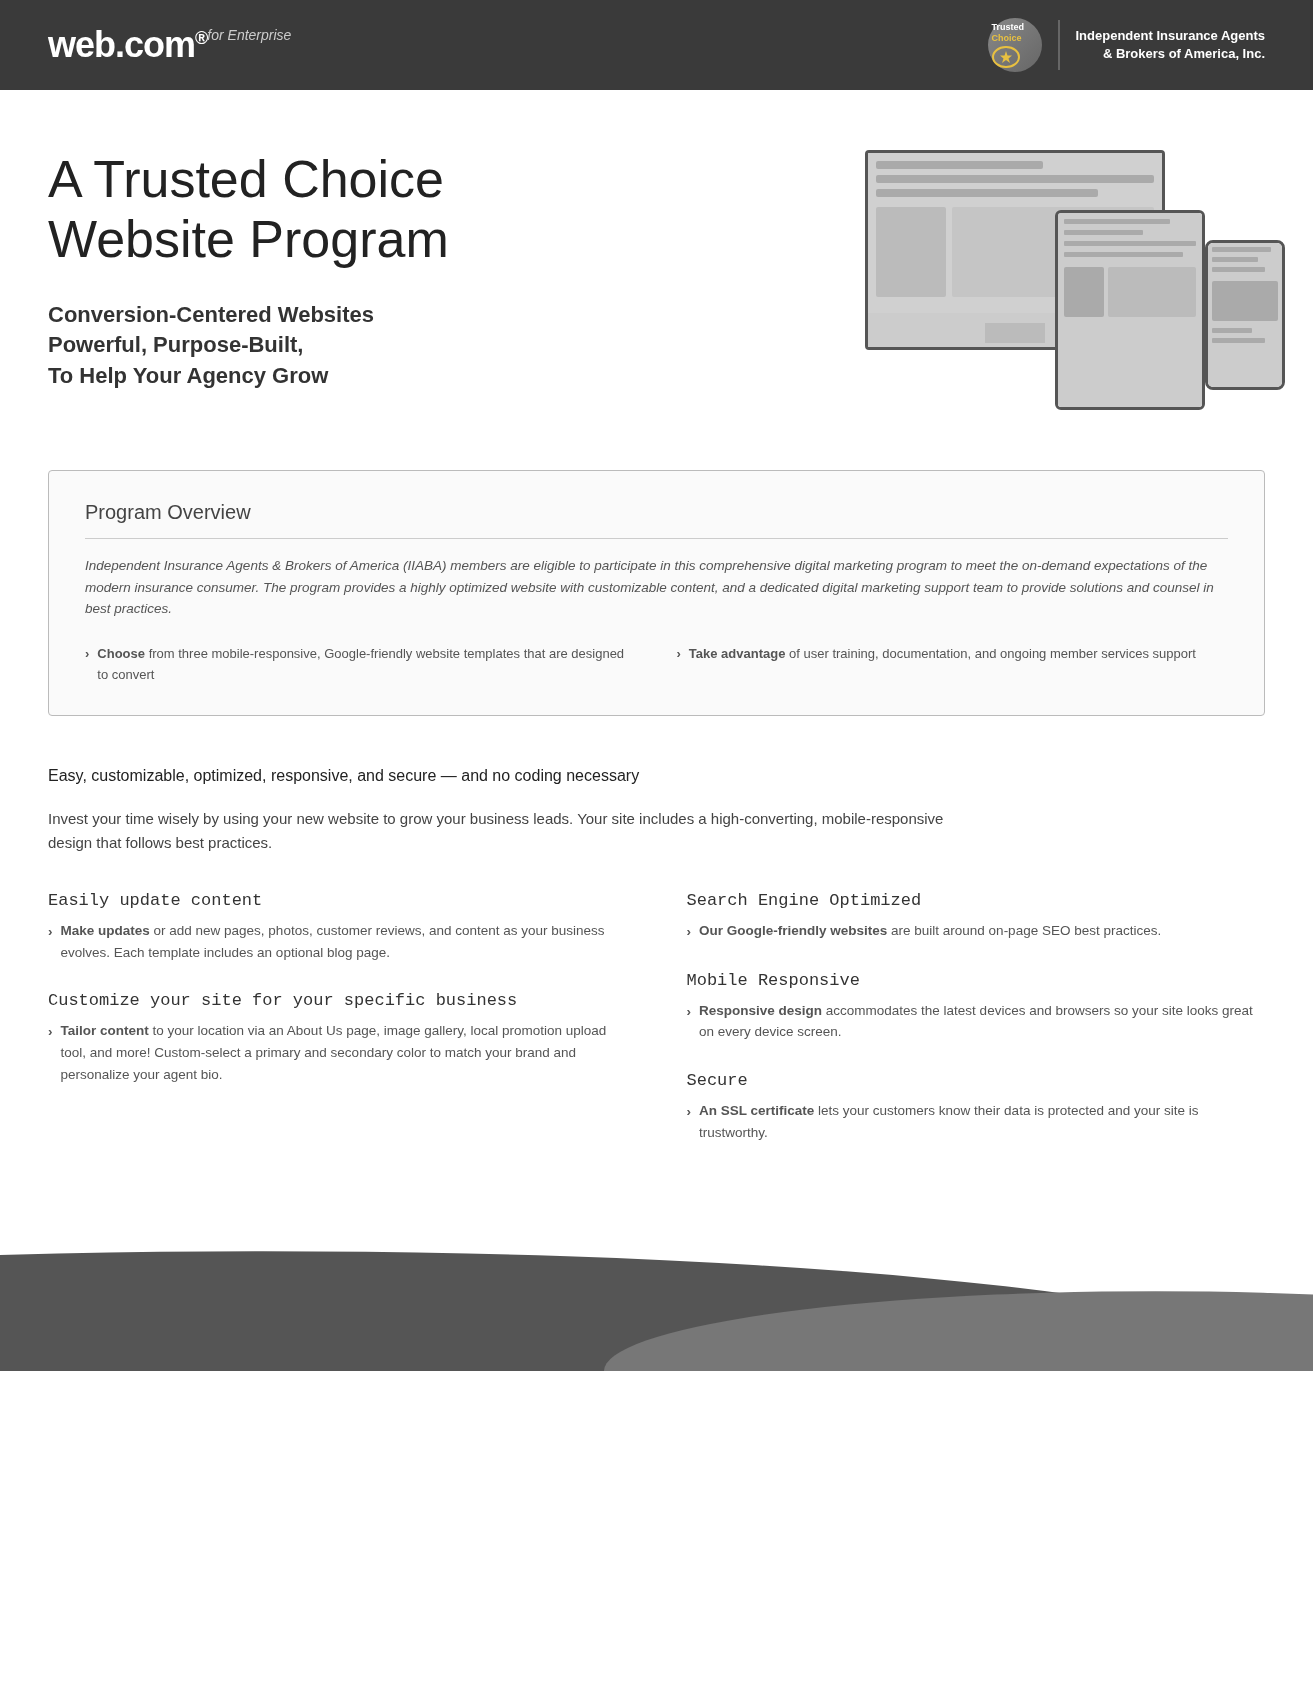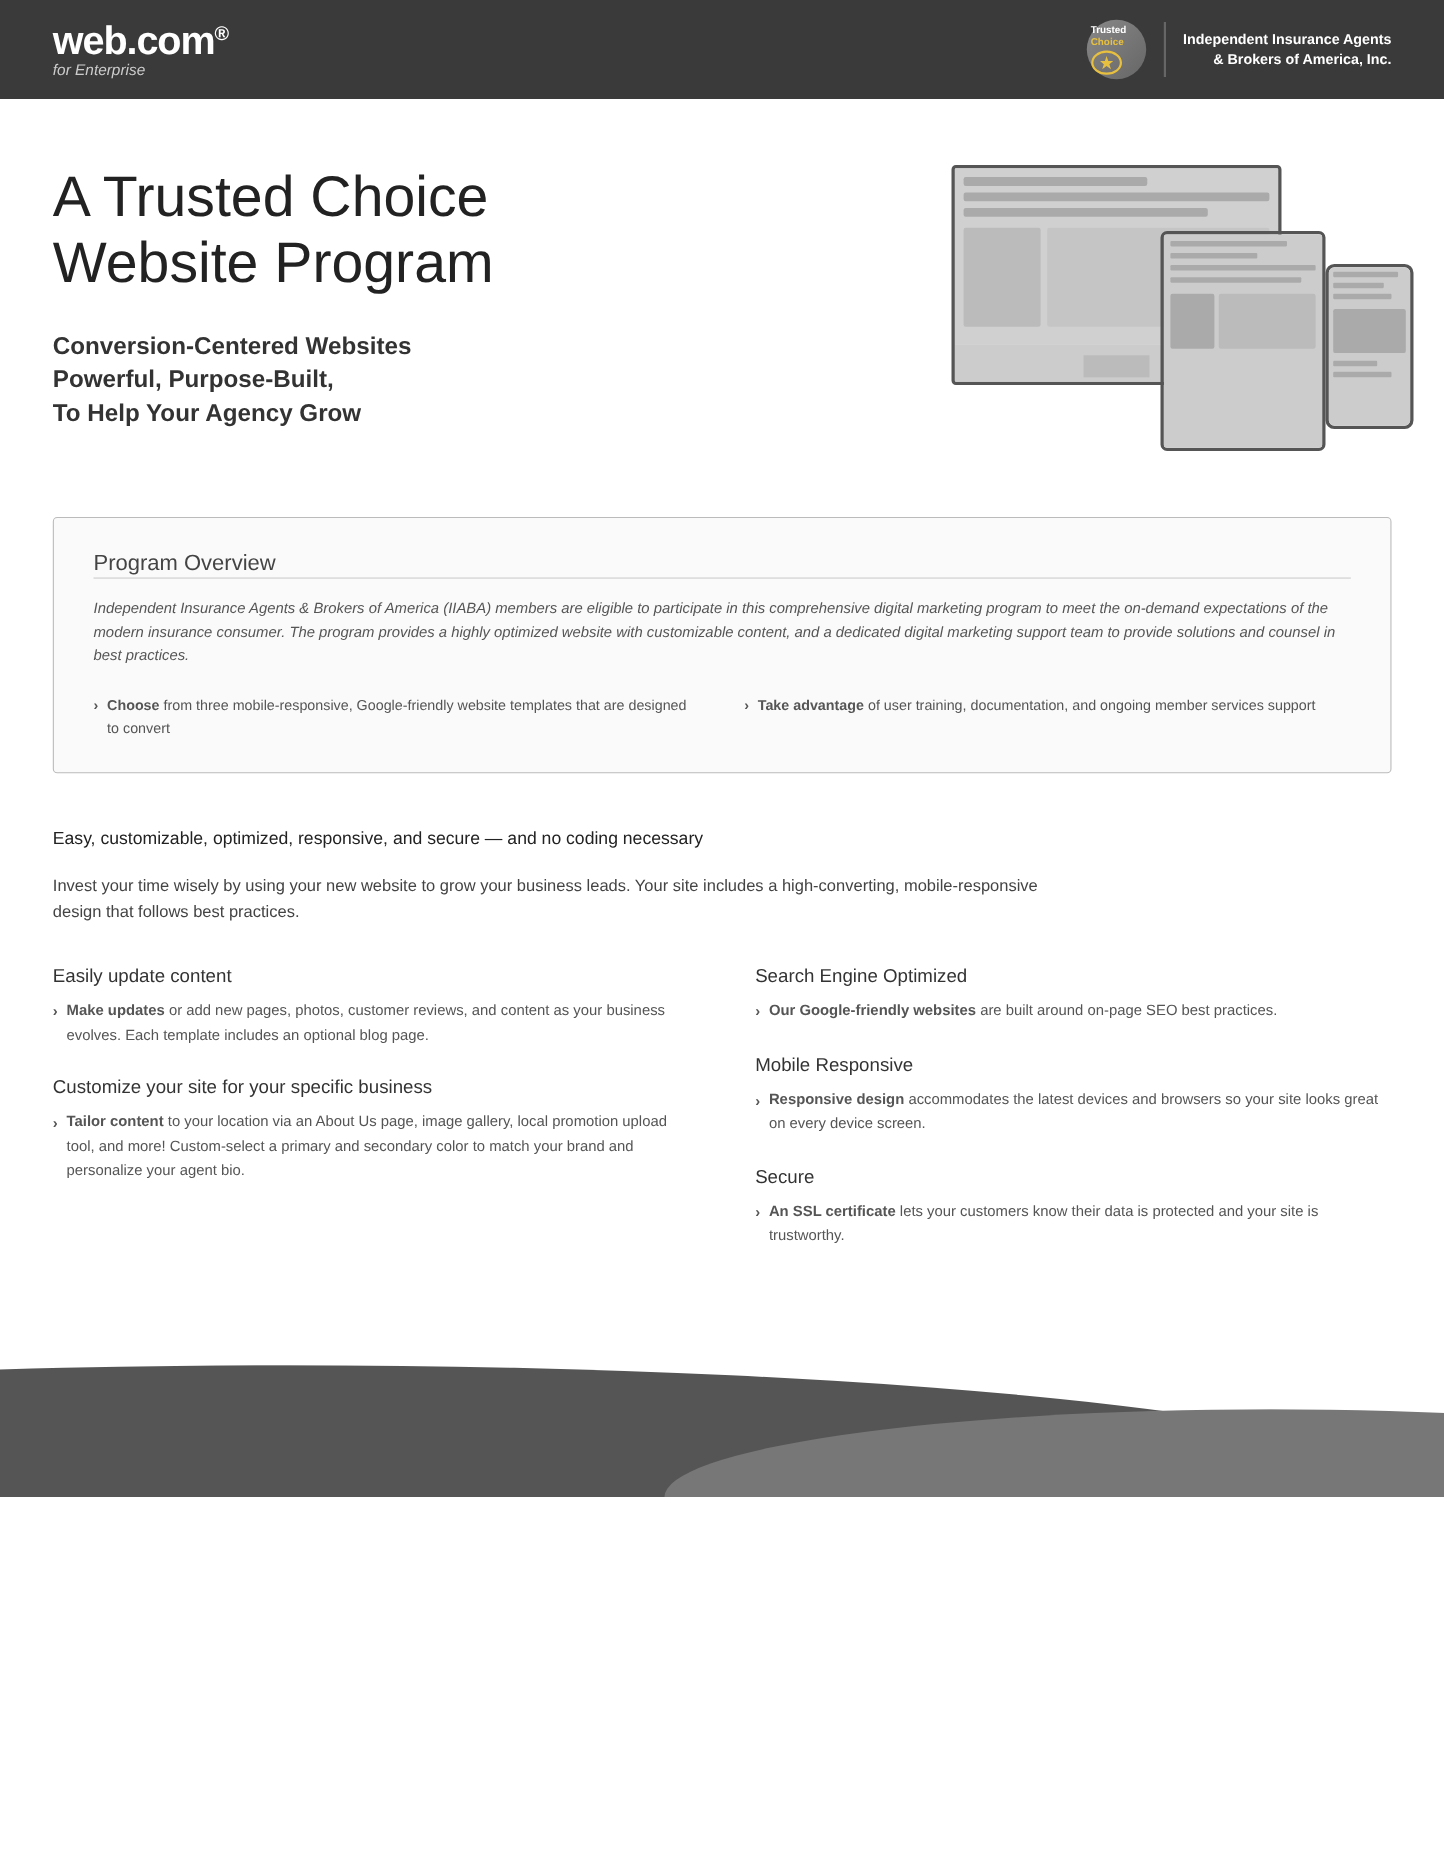--- a/index.html
+++ b/index.html
@@ -20,21 +20,21 @@
     .header {
       background: #3a3a3a;
       display: flex;
       align-items: center;
       justify-content: space-between;
       padding: 18px 48px;
       height: 90px;
     }
     .header-logo {
       display: flex;
-      flex-direction: column;
+      flex-direction: row;
     }
     .header-logo-main {
       font-size: 36px;
       font-weight: bold;
       color: #fff;
       letter-spacing: -1px;
       line-height: 1;
     }
     .header-logo-sub {
       font-size: 14px;
@@ -202,21 +202,21 @@
       border-radius: 4px;
       padding: 30px 36px;
       background: #fafafa;
     }
     .section-heading {
       font-size: 20px;
       color: #444;
       margin-bottom: 16px;
       font-weight: normal;
       border-bottom: 1px solid #ccc;
-      padding-bottom: 1px;
+      padding-bottom: 14px;
     }
     .overview-text {
       font-size: 13.5px;
       color: #555;
       line-height: 1.6;
       margin-bottom: 24px;
       font-style: italic;
     }
     .overview-bullets {
       display: flex;
@@ -267,20 +267,21 @@
       flex: 1;
     }
     .feature-group {
       margin-bottom: 28px;
     }
     .feature-group-title {
       font-size: 17px;
       color: #333;
       font-weight: normal;
       margin-bottom: 10px;
+      font-family: Liberation Mono, monospace;
     }
     .feature-bullet {
       display: flex;
       gap: 8px;
       font-size: 13.5px;
       color: #555;
       line-height: 1.6;
     }
     .feature-arrow {
       color: #555;

